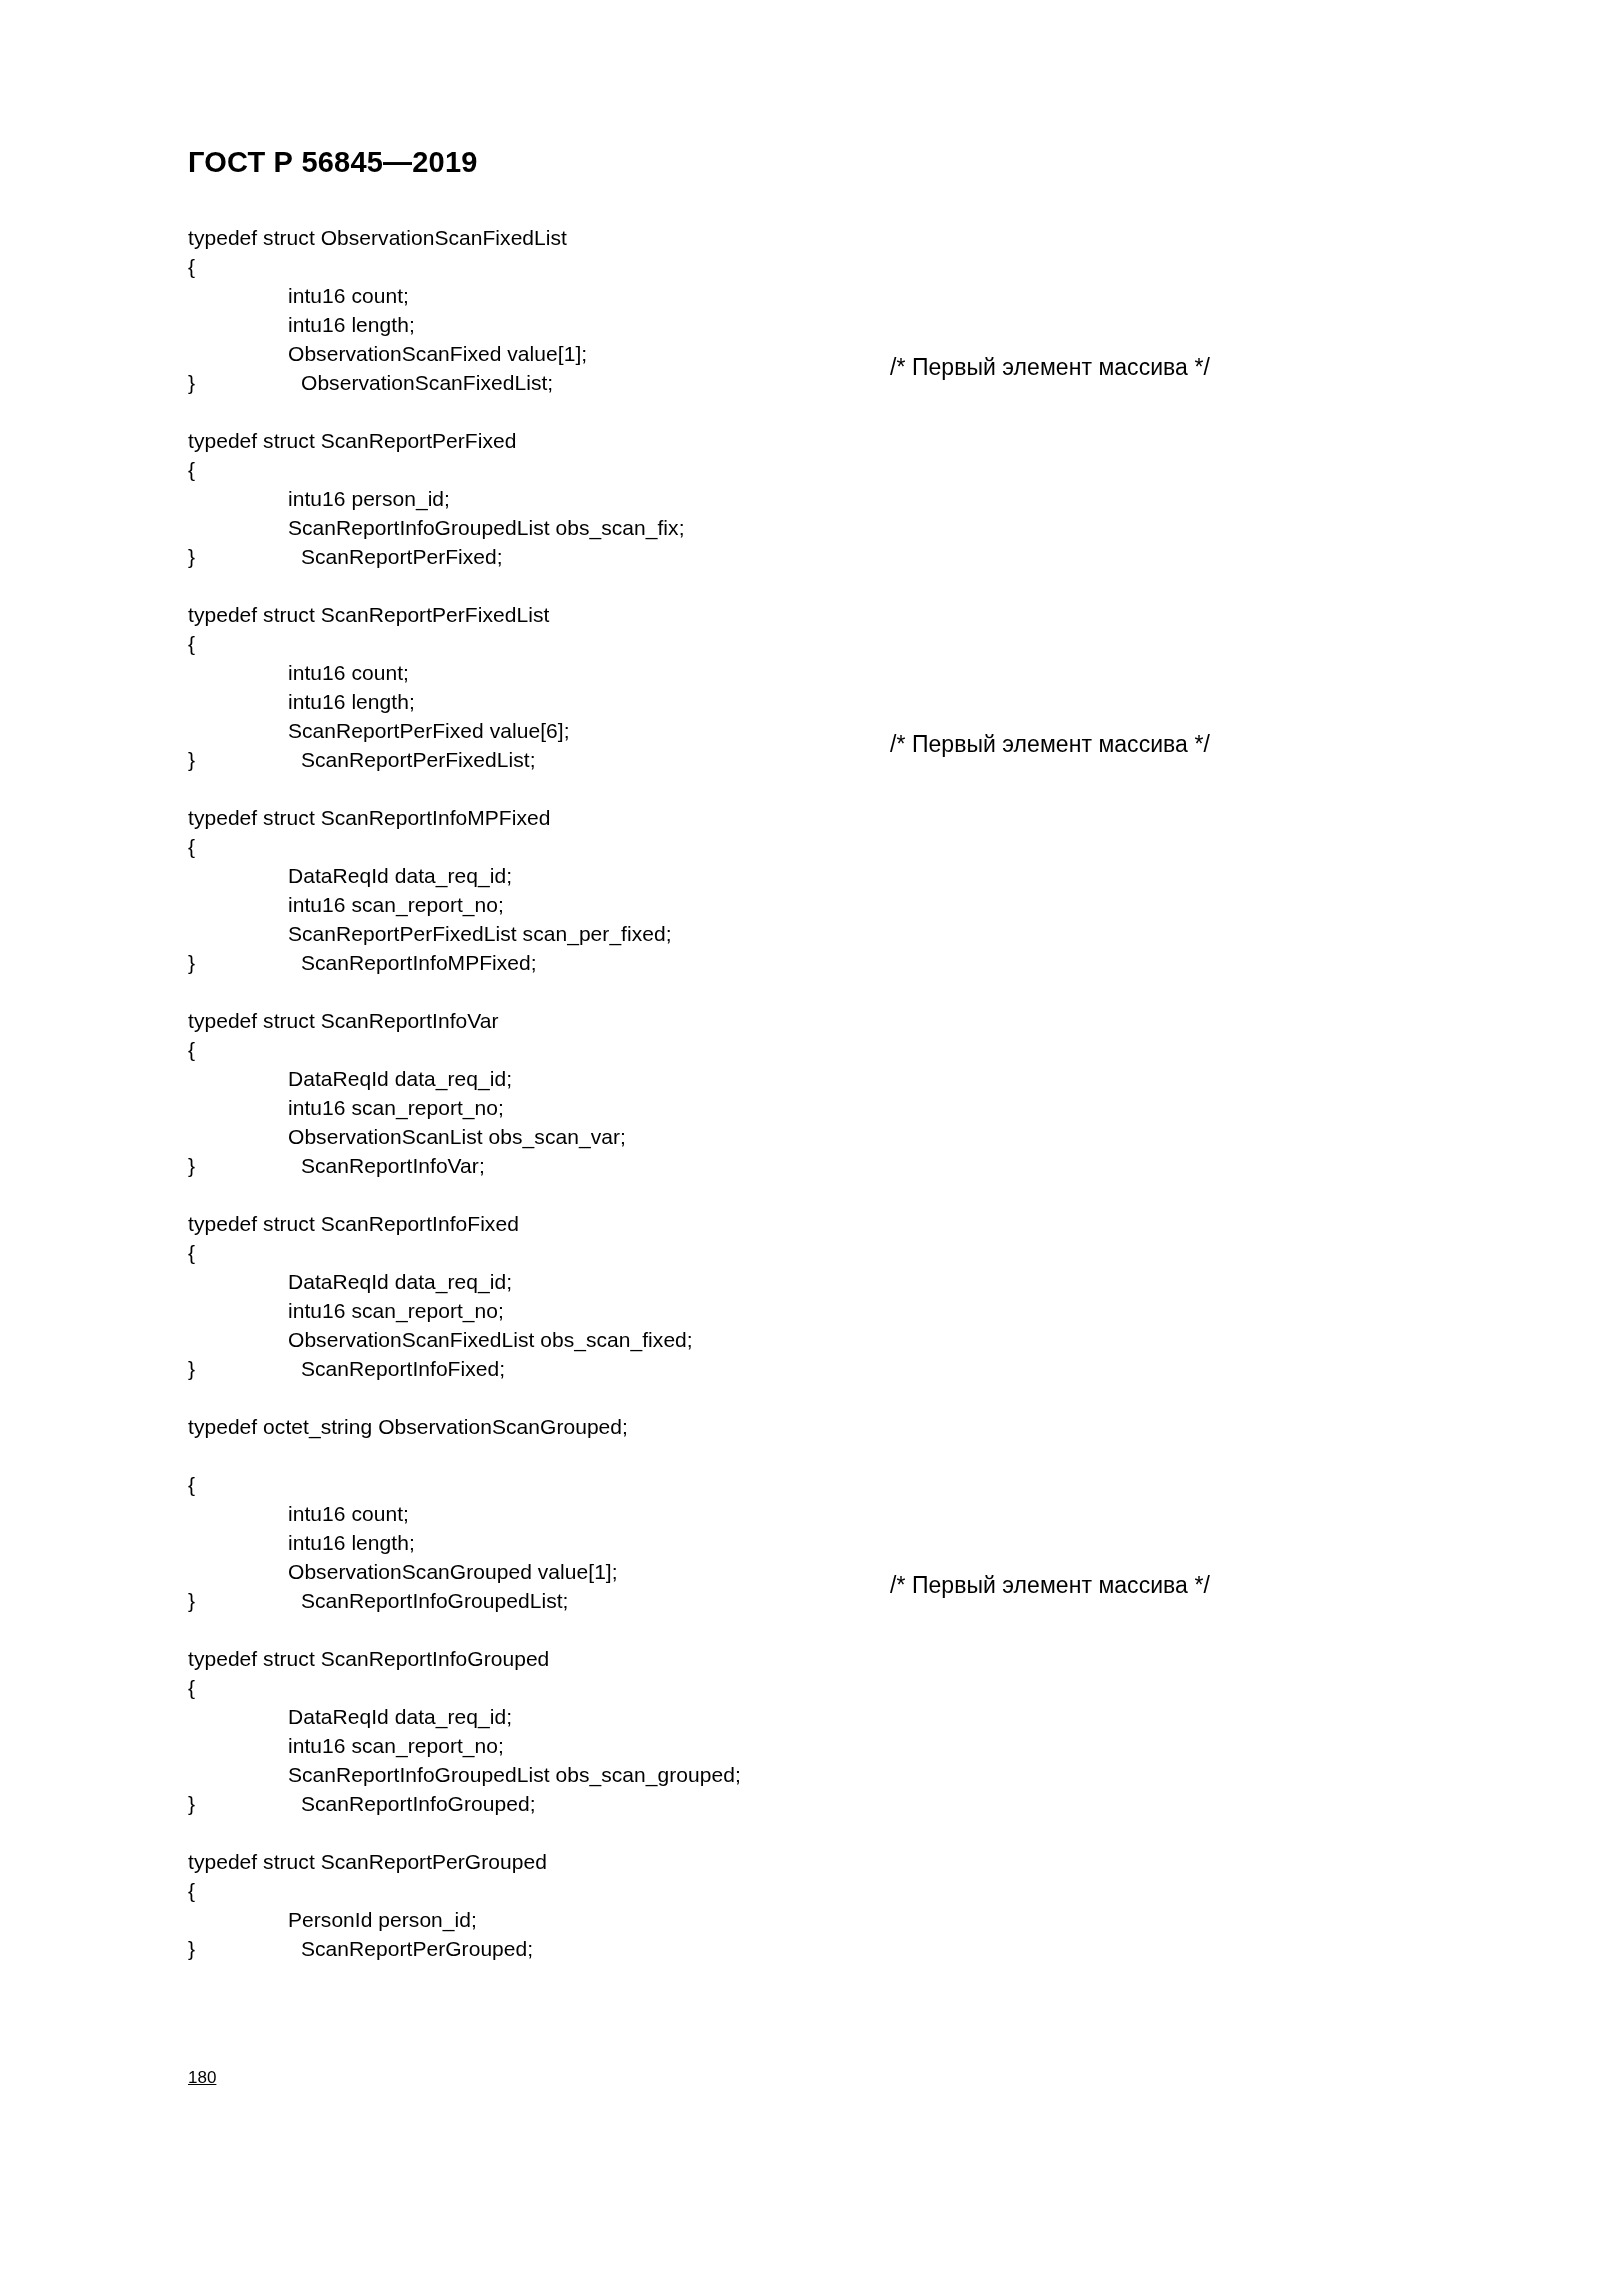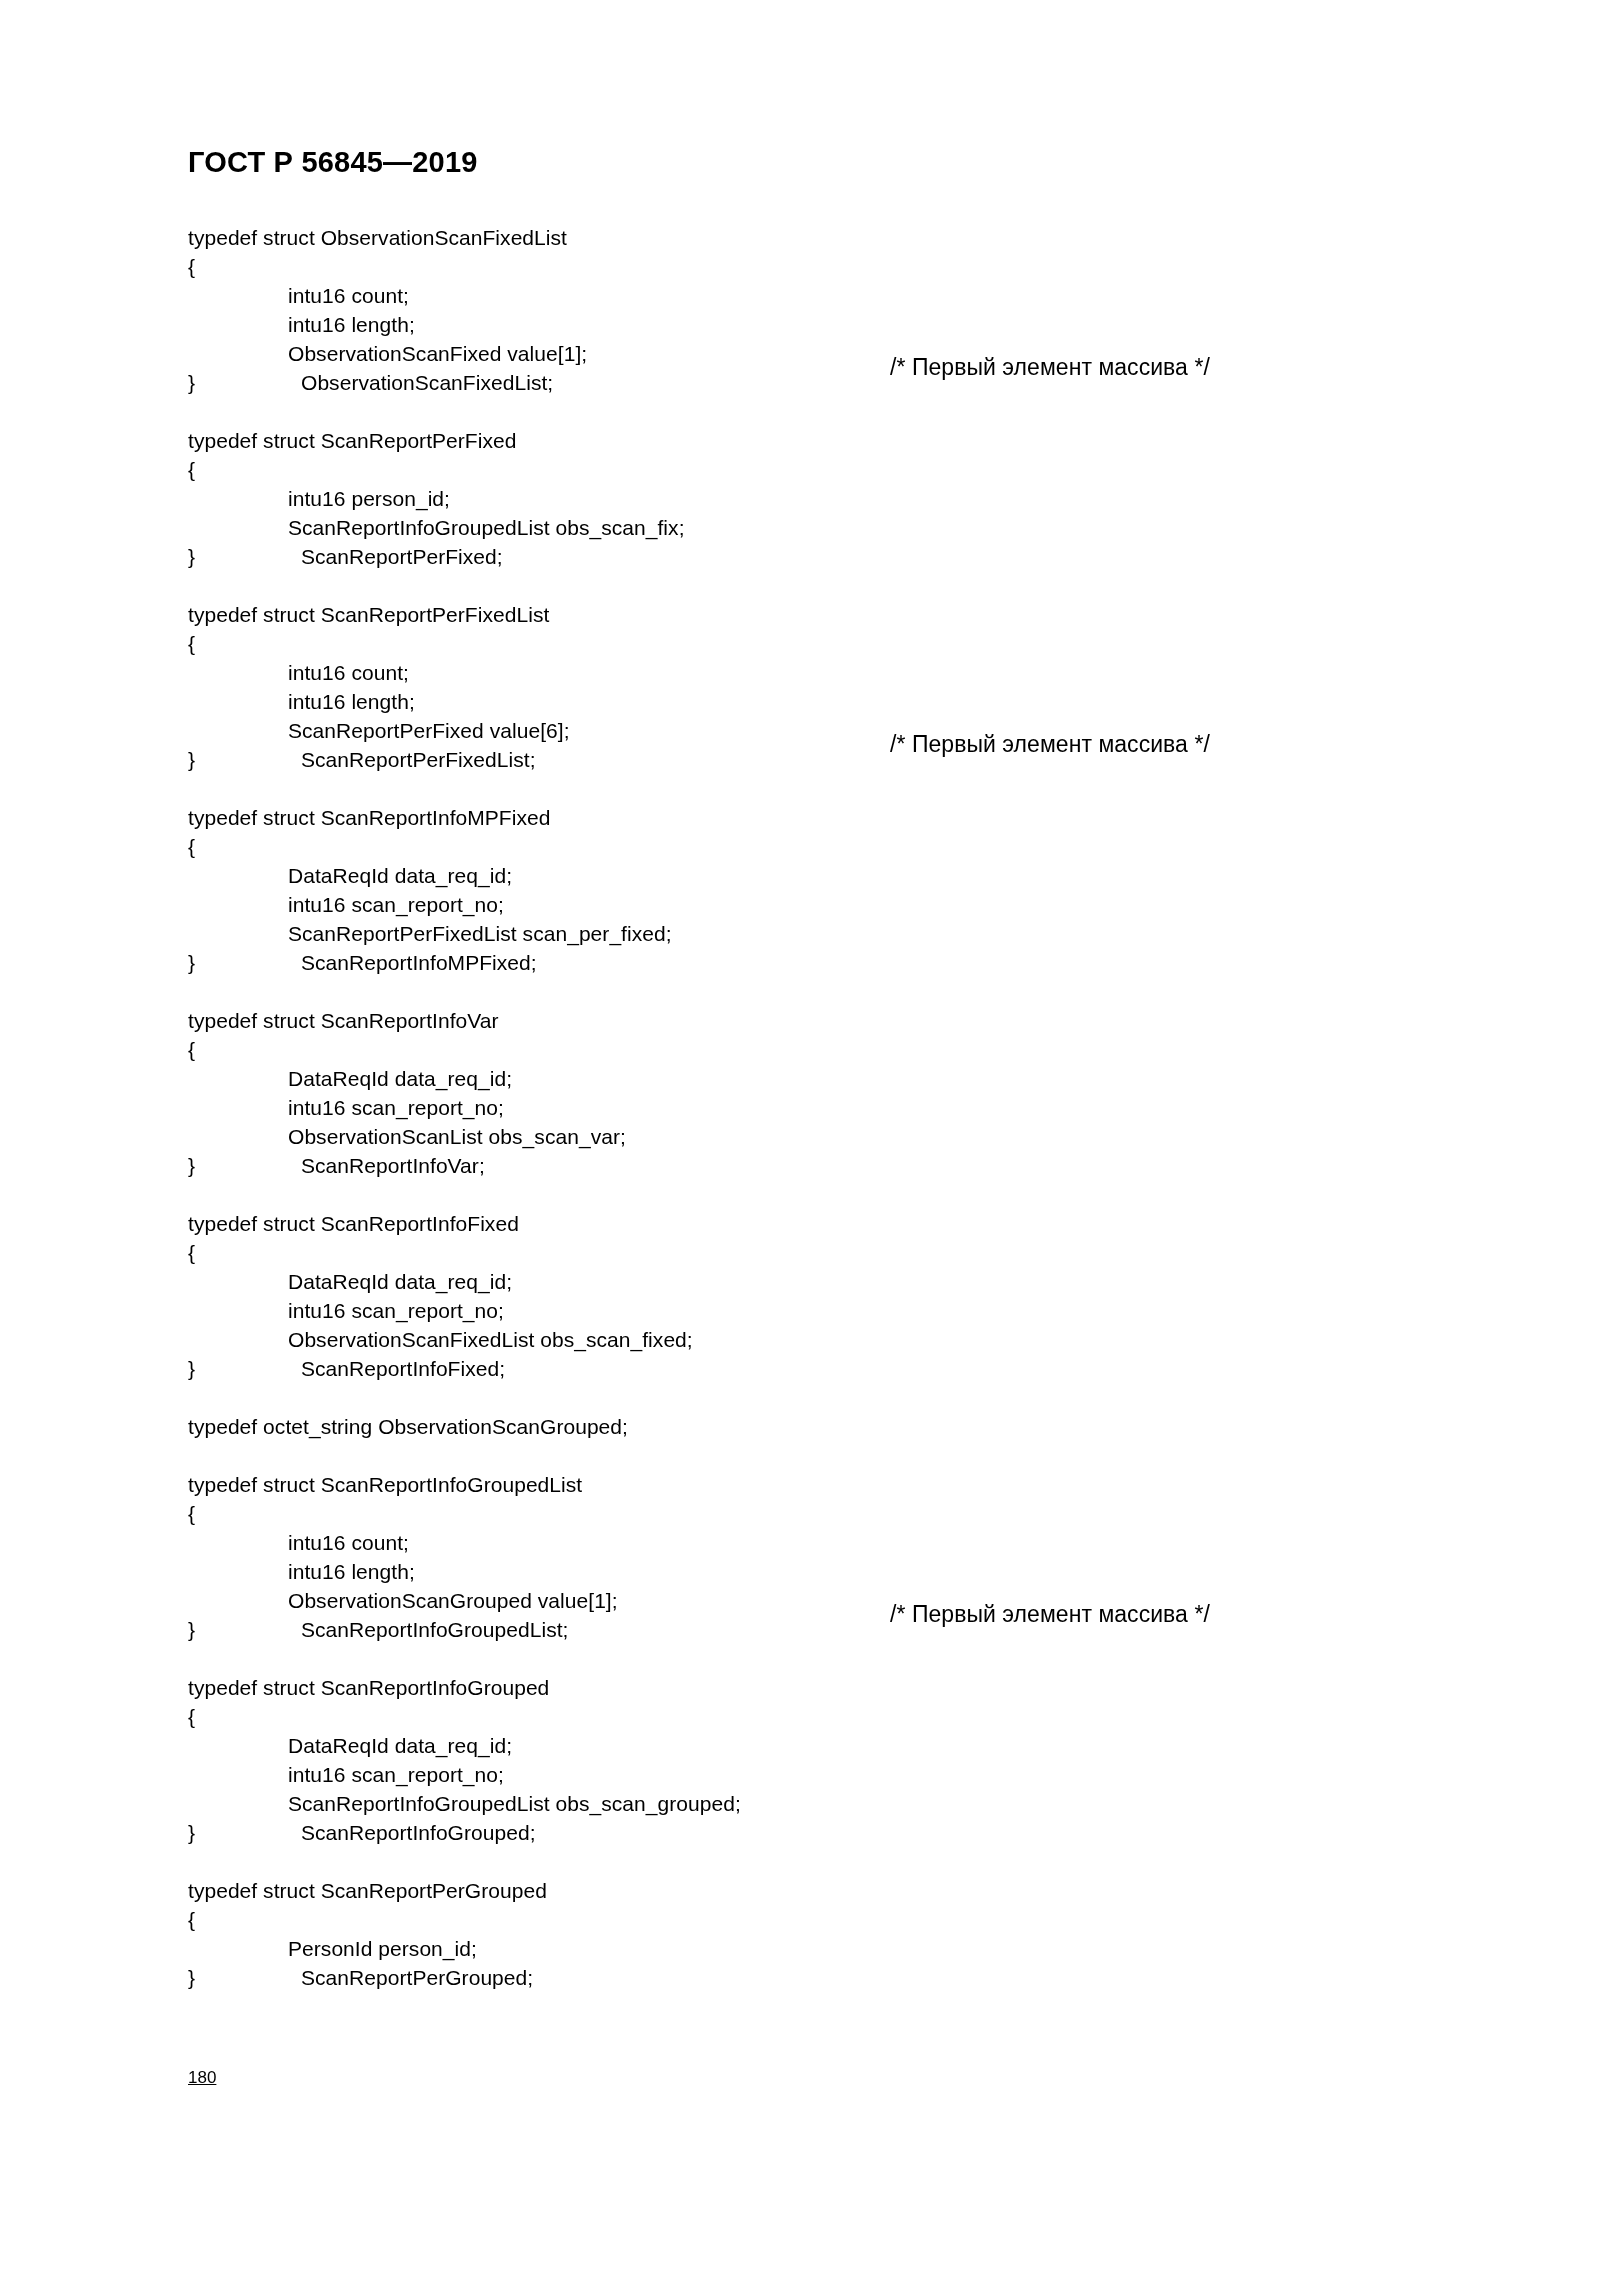--- a/index.html
+++ b/index.html
@@ -121,21 +121,20 @@
       <div class="code-line blank">&nbsp;</div>
       <div class="code-line"><span>typedef struct ScanReportInfoFixed</span></div>
       <div class="code-line"><span>{</span></div>
       <div class="code-line ind-mem"><span>DataReqId data_req_id;</span></div>
       <div class="code-line ind-mem"><span>intu16 scan_report_no;</span></div>
       <div class="code-line ind-mem"><span>ObservationScanFixedList obs_scan_fixed;</span></div>
       <div class="code-line"><span class="close-brace">}</span><span>ScanReportInfoFixed;</span></div>
       <div class="code-line blank">&nbsp;</div>
       <div class="code-line"><span>typedef octet_string ObservationScanGrouped;</span></div>
       <div class="code-line blank">&nbsp;</div>
-      <div class="code-line"><span>typedef struct ScanReportInfoGroupedList</span></div>
       <div class="code-line"><span>{</span></div>
       <div class="code-line ind-mem"><span>intu16 count;</span></div>
       <div class="code-line ind-mem"><span>intu16 length;</span></div>
       <div class="code-line ind-mem"><span>ObservationScanGrouped value[1];</span><span class="comment">/* Первый элемент массива */</span></div>
       <div class="code-line"><span class="close-brace">}</span><span>ScanReportInfoGroupedList;</span></div>
       <div class="code-line blank">&nbsp;</div>
       <div class="code-line"><span>typedef struct ScanReportInfoGrouped</span></div>
       <div class="code-line"><span>{</span></div>
       <div class="code-line ind-mem"><span>DataReqId data_req_id;</span></div>
       <div class="code-line ind-mem"><span>intu16 scan_report_no;</span></div>

